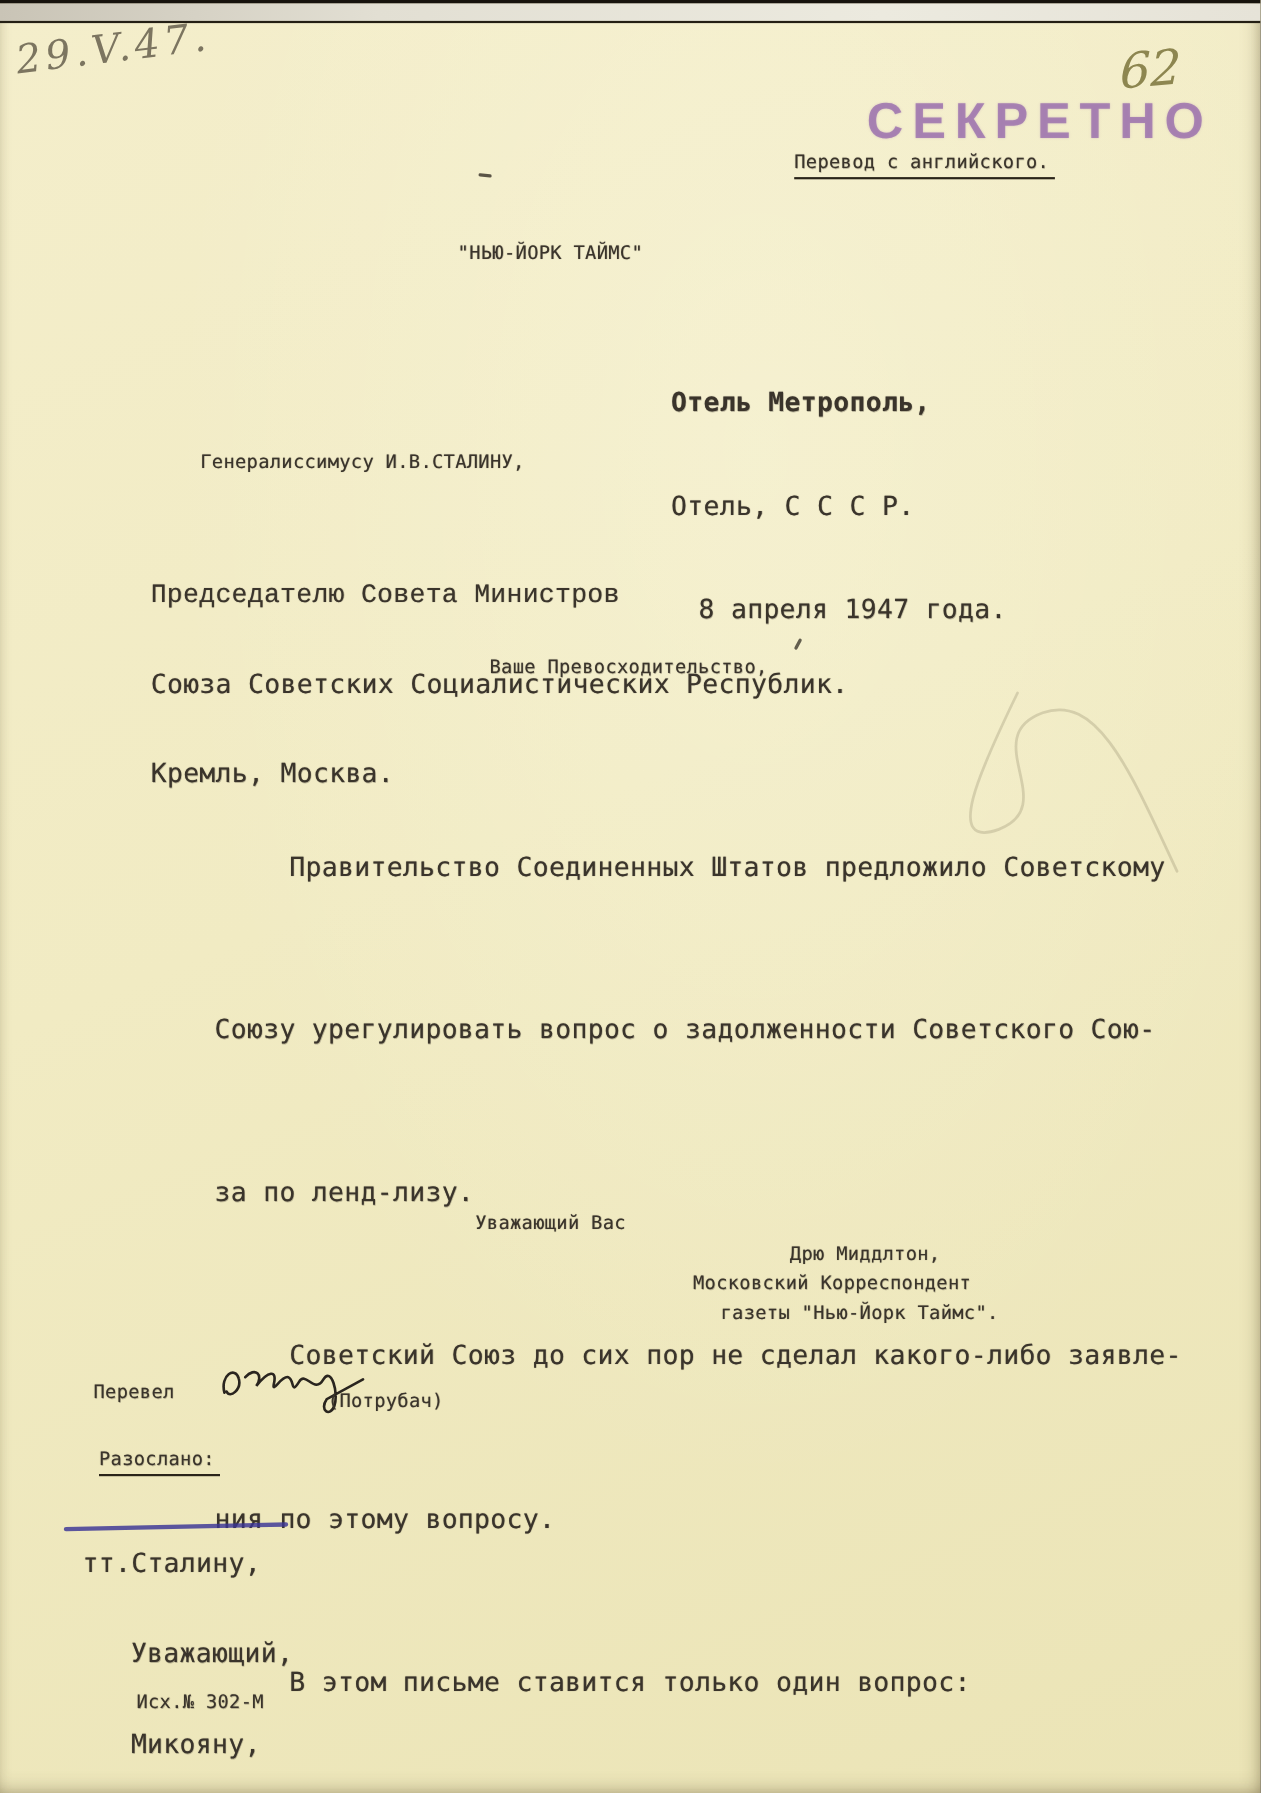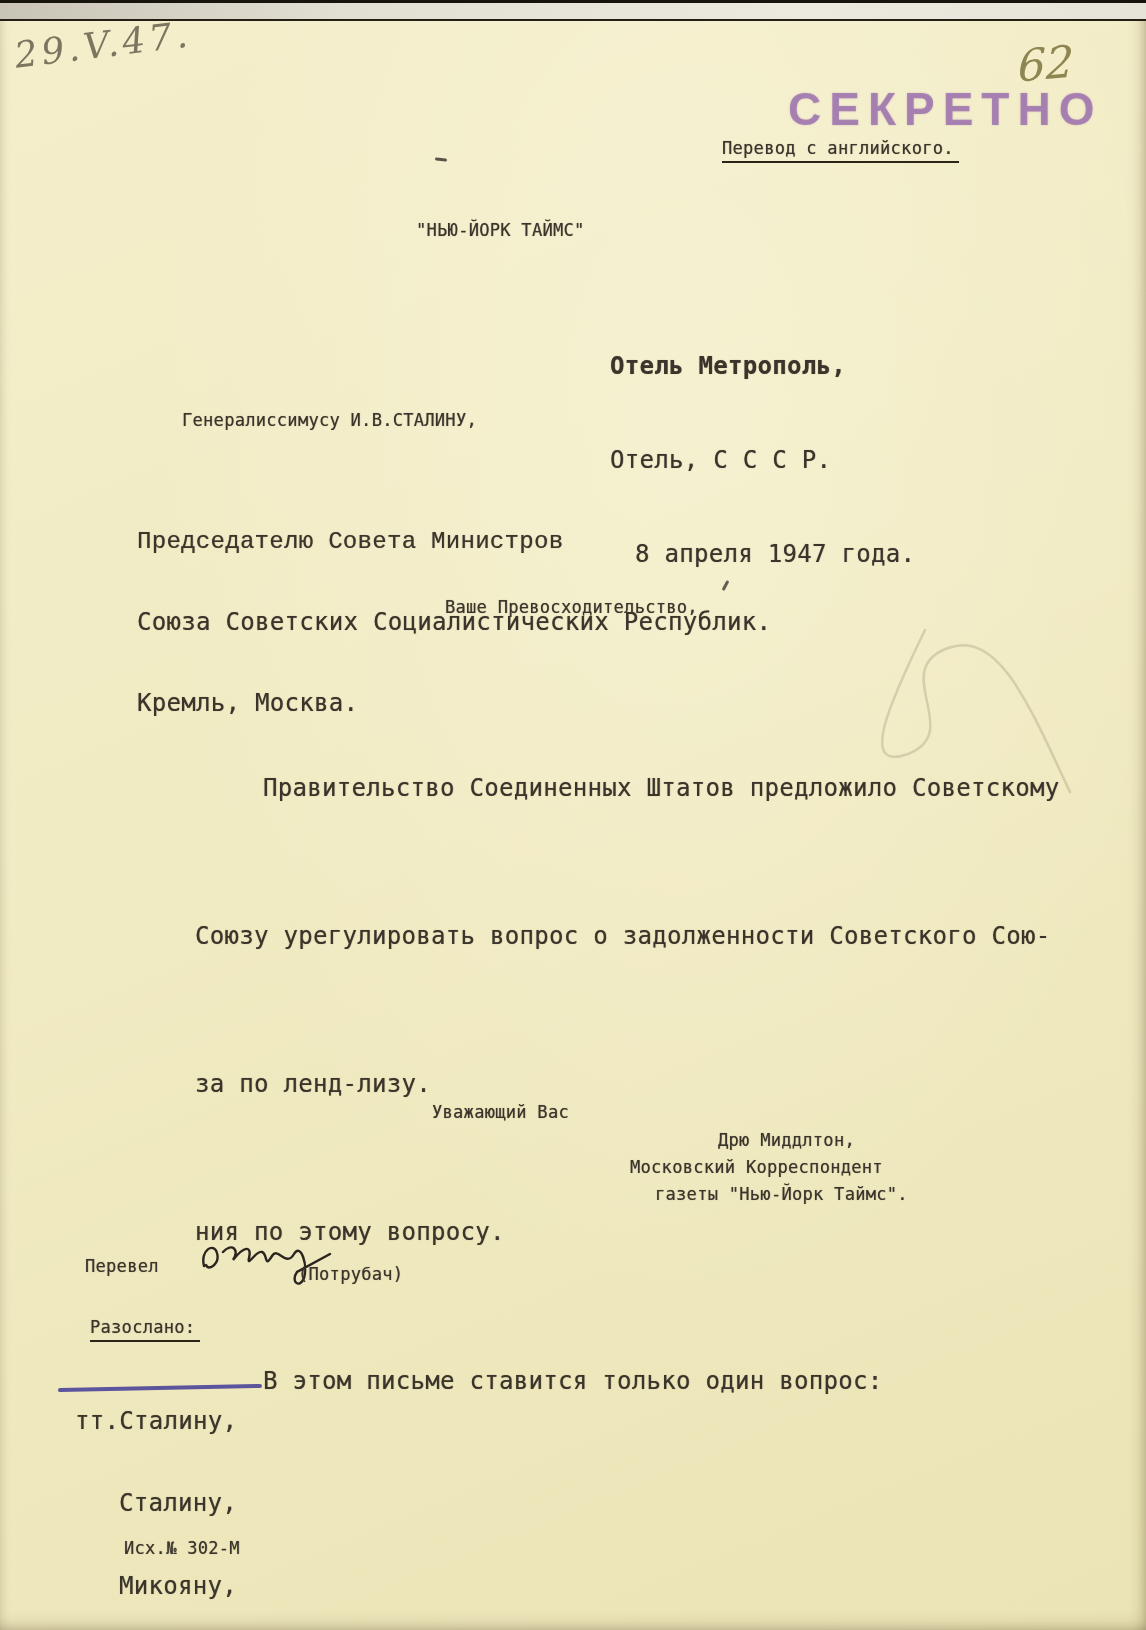--- a/index.html
+++ b/index.html
@@ -90,20 +90,21 @@
   <div class="tw" style="left:445px;top:599px;">Ваше Превосходительство,</div>
 
   <svg class="svg-abs" style="left:740px;top:612px;" width="420" height="200" viewBox="0 0 420 200">
     <path d="M 185 18 C 150 90, 118 160, 168 142 C 225 120, 148 58, 208 36 C 258 18, 288 90, 330 180" stroke="rgba(110,100,72,.22)" stroke-width="2.5" fill="none" stroke-linecap="round"></path>
   </svg>
 
   <div class="tw-block" style="left:195px;top:665px;line-height:49.4px;">
     <div class="indent">Правительство Соединенных Штатов предложило Советскому</div>
     <div>Союзу урегулировать вопрос о задолженности Советского Сою-</div>
     <div>за по ленд-лизу.</div>
+    <div class="indent">Советский Союз до сих пор не сделал какого-либо заявле-</div>
     <div>ния по этому вопросу.</div>
     <div class="indent">В этом письме ставится только один вопрос:</div>
     
     
   </div>
 
   <div class="tw" style="left:432px;top:1104px;">Уважающий Вас</div>
   <div class="tw" style="left:718px;top:1132px;">Дрю Миддлтон,</div>
   <div class="tw" style="left:630px;top:1159px;">Московский Корреспондент</div>
   <div class="tw" style="left:655px;top:1186px;">газеты "Нью-Йорк Таймс".</div>
@@ -115,21 +116,21 @@
              C 51 46, 60 28, 66 30 C 72 32, 68 47, 76 34
              C 82 24, 90 46, 98 32 C 105 20, 112 44, 108 56
              C 104 67, 94 60, 101 50 L 134 32" stroke="#2a251f" fill="none" stroke-width="2.4" stroke-linecap="round"></path>
   </svg>
   <div class="tw" style="left:298px;top:1266px;">(Потрубач)</div>
 
   <div class="tw u" style="left:90px;top:1319px;">Разослано:</div>
 
   <div class="tw-block dist" style="left:119px;top:1352px;">
     <div>тт.Сталину,</div>
-    <div>Сталину,</div>
+    <div>Уважающий,</div>
     <div>Микояну,</div>
     
     
     
     
   </div>
 
   <div class="ink-underline"></div>
 
   <div class="tw" style="left:124px;top:1540px;">Исх.№ 302-М</div>

